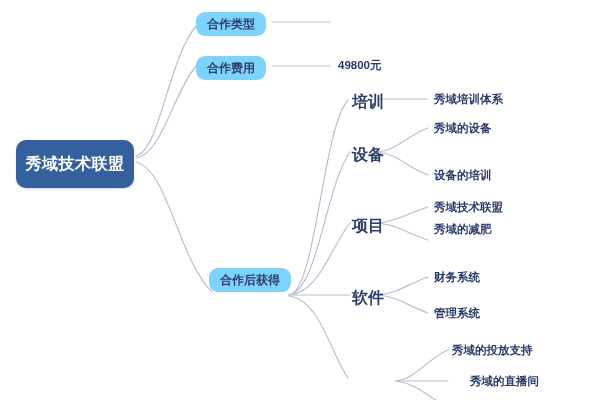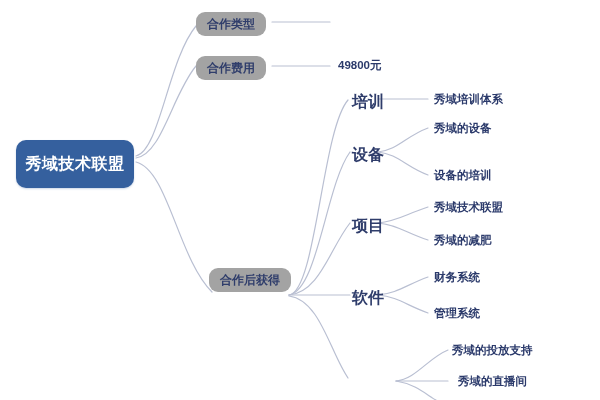--- a/index.html
+++ b/index.html
@@ -22,21 +22,21 @@
     border-radius:10px;
     color:#ffffff;
     font-size:16px;font-weight:bold;
     display:flex;align-items:center;justify-content:center;
     letter-spacing:0.5px;
     box-shadow:0 1px 2px rgba(53,96,158,0.25);
   }
 
   
   .pill{
-    background:#a3a3a3;
+    background:#7dd3fc;
     border-radius:9px;
     color:#2f3d6b;
     font-size:12px;font-weight:bold;
     padding:6px 11px;
     display:inline-block;
     line-height:1;
   }
 
   
   .plain{
@@ -113,23 +113,23 @@
 
   <div class="node plain" style="left:352px;top:94px;">培训</div>
   <div class="node leaf" style="left:434px;top:94px;">秀域培训体系</div>
 
   <div class="node plain" style="left:352px;top:147px;">设备</div>
   <div class="node leaf" style="left:434px;top:123px;">秀域的设备</div>
   <div class="node leaf" style="left:434px;top:170px;">设备的培训</div>
 
   <div class="node plain" style="left:352px;top:218px;">项目</div>
   <div class="node leaf" style="left:434px;top:202px;">秀域技术联盟</div>
-  <div class="node leaf" style="left:434px;top:235px;">秀域的减肥</div>
+  <div class="node leaf" style="left:434px;top:224px;">秀域的减肥</div>
 
   <div class="node plain" style="left:352px;top:290px;">软件</div>
   <div class="node leaf" style="left:434px;top:272px;">财务系统</div>
   <div class="node leaf" style="left:434px;top:308px;">管理系统</div>
 
   <div class="node plain" style="left:340px;top:376px;margin-top:29px;">抖音服务</div>
   <div class="node leaf" style="left:452px;top:345px;">秀域的投放支持</div>
-  <div class="node leaf" style="left:458px;top:376px;">秀域的直播间</div>
+  <div class="node leaf" style="left:470px;top:376px;">秀域的直播间</div>
 
 </div>
 
 </body></html>

